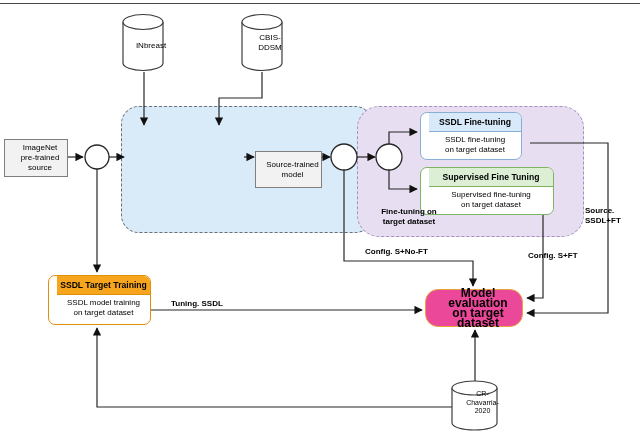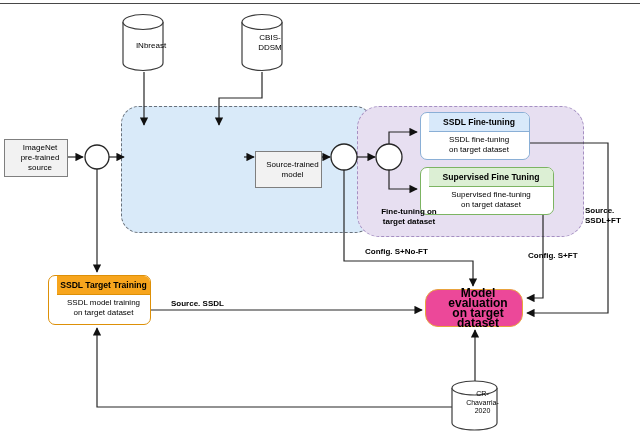--- a/index.html
+++ b/index.html
@@ -104,21 +104,21 @@
 2020</div>
 
   <div class="abs gray-box multiline z3" style="left:4px;top:139px;width:64px;height:38px;">ImageNet
 pre-trained
 source</div>
 
 
   <div class="abs gray-box multiline z3" style="left:255px;top:139px;width:67px;height:37px;margin-top:12px;">Source-trained
 model</div>
 
-  <div class="abs node ssdlft z3" style="left:420px;top:112px;width:110px;height:48px;">
+  <div class="abs node ssdlft z3" style="left:420px;top:112px;width:102px;height:48px;">
     <div class="hdr">SSDL Fine-tuning</div>
     <div class="bdy multiline">SSDL fine-tuning
 on target dataset</div>
   </div>
 
   <div class="abs node supft z3" style="left:420px;top:167px;width:134px;height:48px;">
     <div class="hdr">Supervised Fine Tuning</div>
     <div class="bdy multiline">Supervised fine-tuning
 on target dataset</div>
   </div>
@@ -131,15 +131,15 @@
     <div class="bdy multiline">SSDL model training
 on target dataset</div>
   </div>
 
   <div class="abs eval-box multiline z3">Model evaluation
 on target dataset</div>
 
   <div class="abs small-label z3" style="left:357px;top:247px;">Config. S+No-FT</div>
   <div class="abs small-label z3" style="left:520px;top:251px;">Config. S+FT</div>
   <div class="abs small-label z3" style="left:577px;top:206px;">Source. SSDL+FT</div>
-  <div class="abs small-label z3" style="left:163px;top:299px;">Source. SSDL</div>
+  <div class="abs small-label z3" style="left:163px;top:299px;">Tuning. SSDL</div>
 
 </div>
 
 </body></html>

